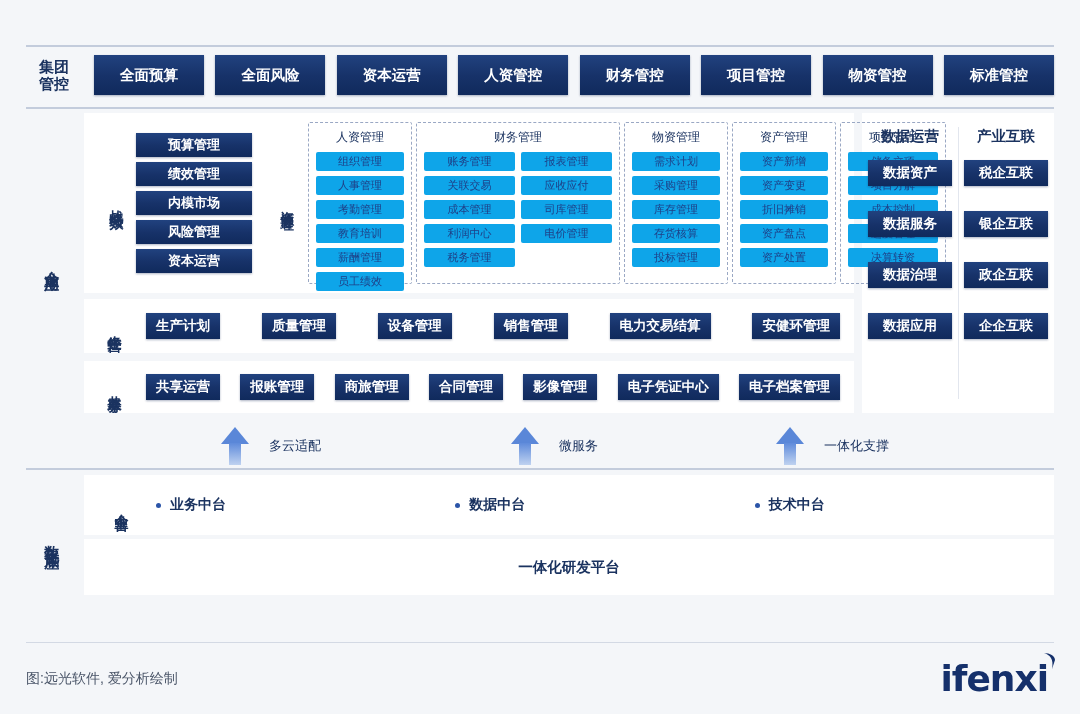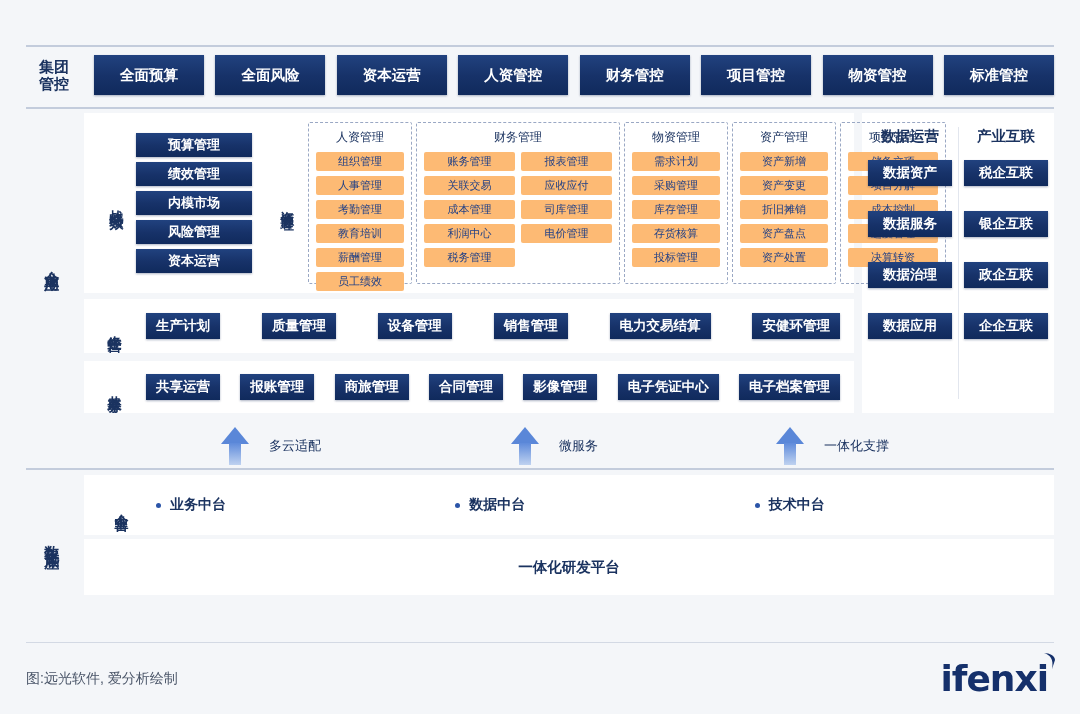--- a/index.html
+++ b/index.html
@@ -25,21 +25,21 @@
     display:flex;flex-direction:column;align-items:center;justify-content:center;
   }
   .dkbtn{
     background:linear-gradient(180deg,#21427f 0%,#173269 52%,#102a5c 100%);
     color:#fff;font-weight:bold;
     display:flex;align-items:center;justify-content:center;
     box-shadow:0 1px 2px rgba(16,36,80,.35);
     white-space:nowrap;
   }
   .ltbtn{
-    background:#fdba74;color:#1f3f86;
+    background:#0ea5e9;color:#1f3f86;
     display:flex;align-items:center;justify-content:center;
     border-radius:2px;white-space:nowrap;
   }
 
   
   .top-rule{position:absolute;left:26px;top:45px;width:1028px;}
   .gc-row{position:absolute;left:26px;top:52px;width:1028px;height:46px;display:flex;align-items:center;}
   .gc-label{width:56px;font-size:15px;}
   .gc-items{flex:1;display:flex;justify-content:space-between;padding-left:12px;}
   .gc-items .dkbtn{width:110px;height:40px;font-size:14.5px;}

